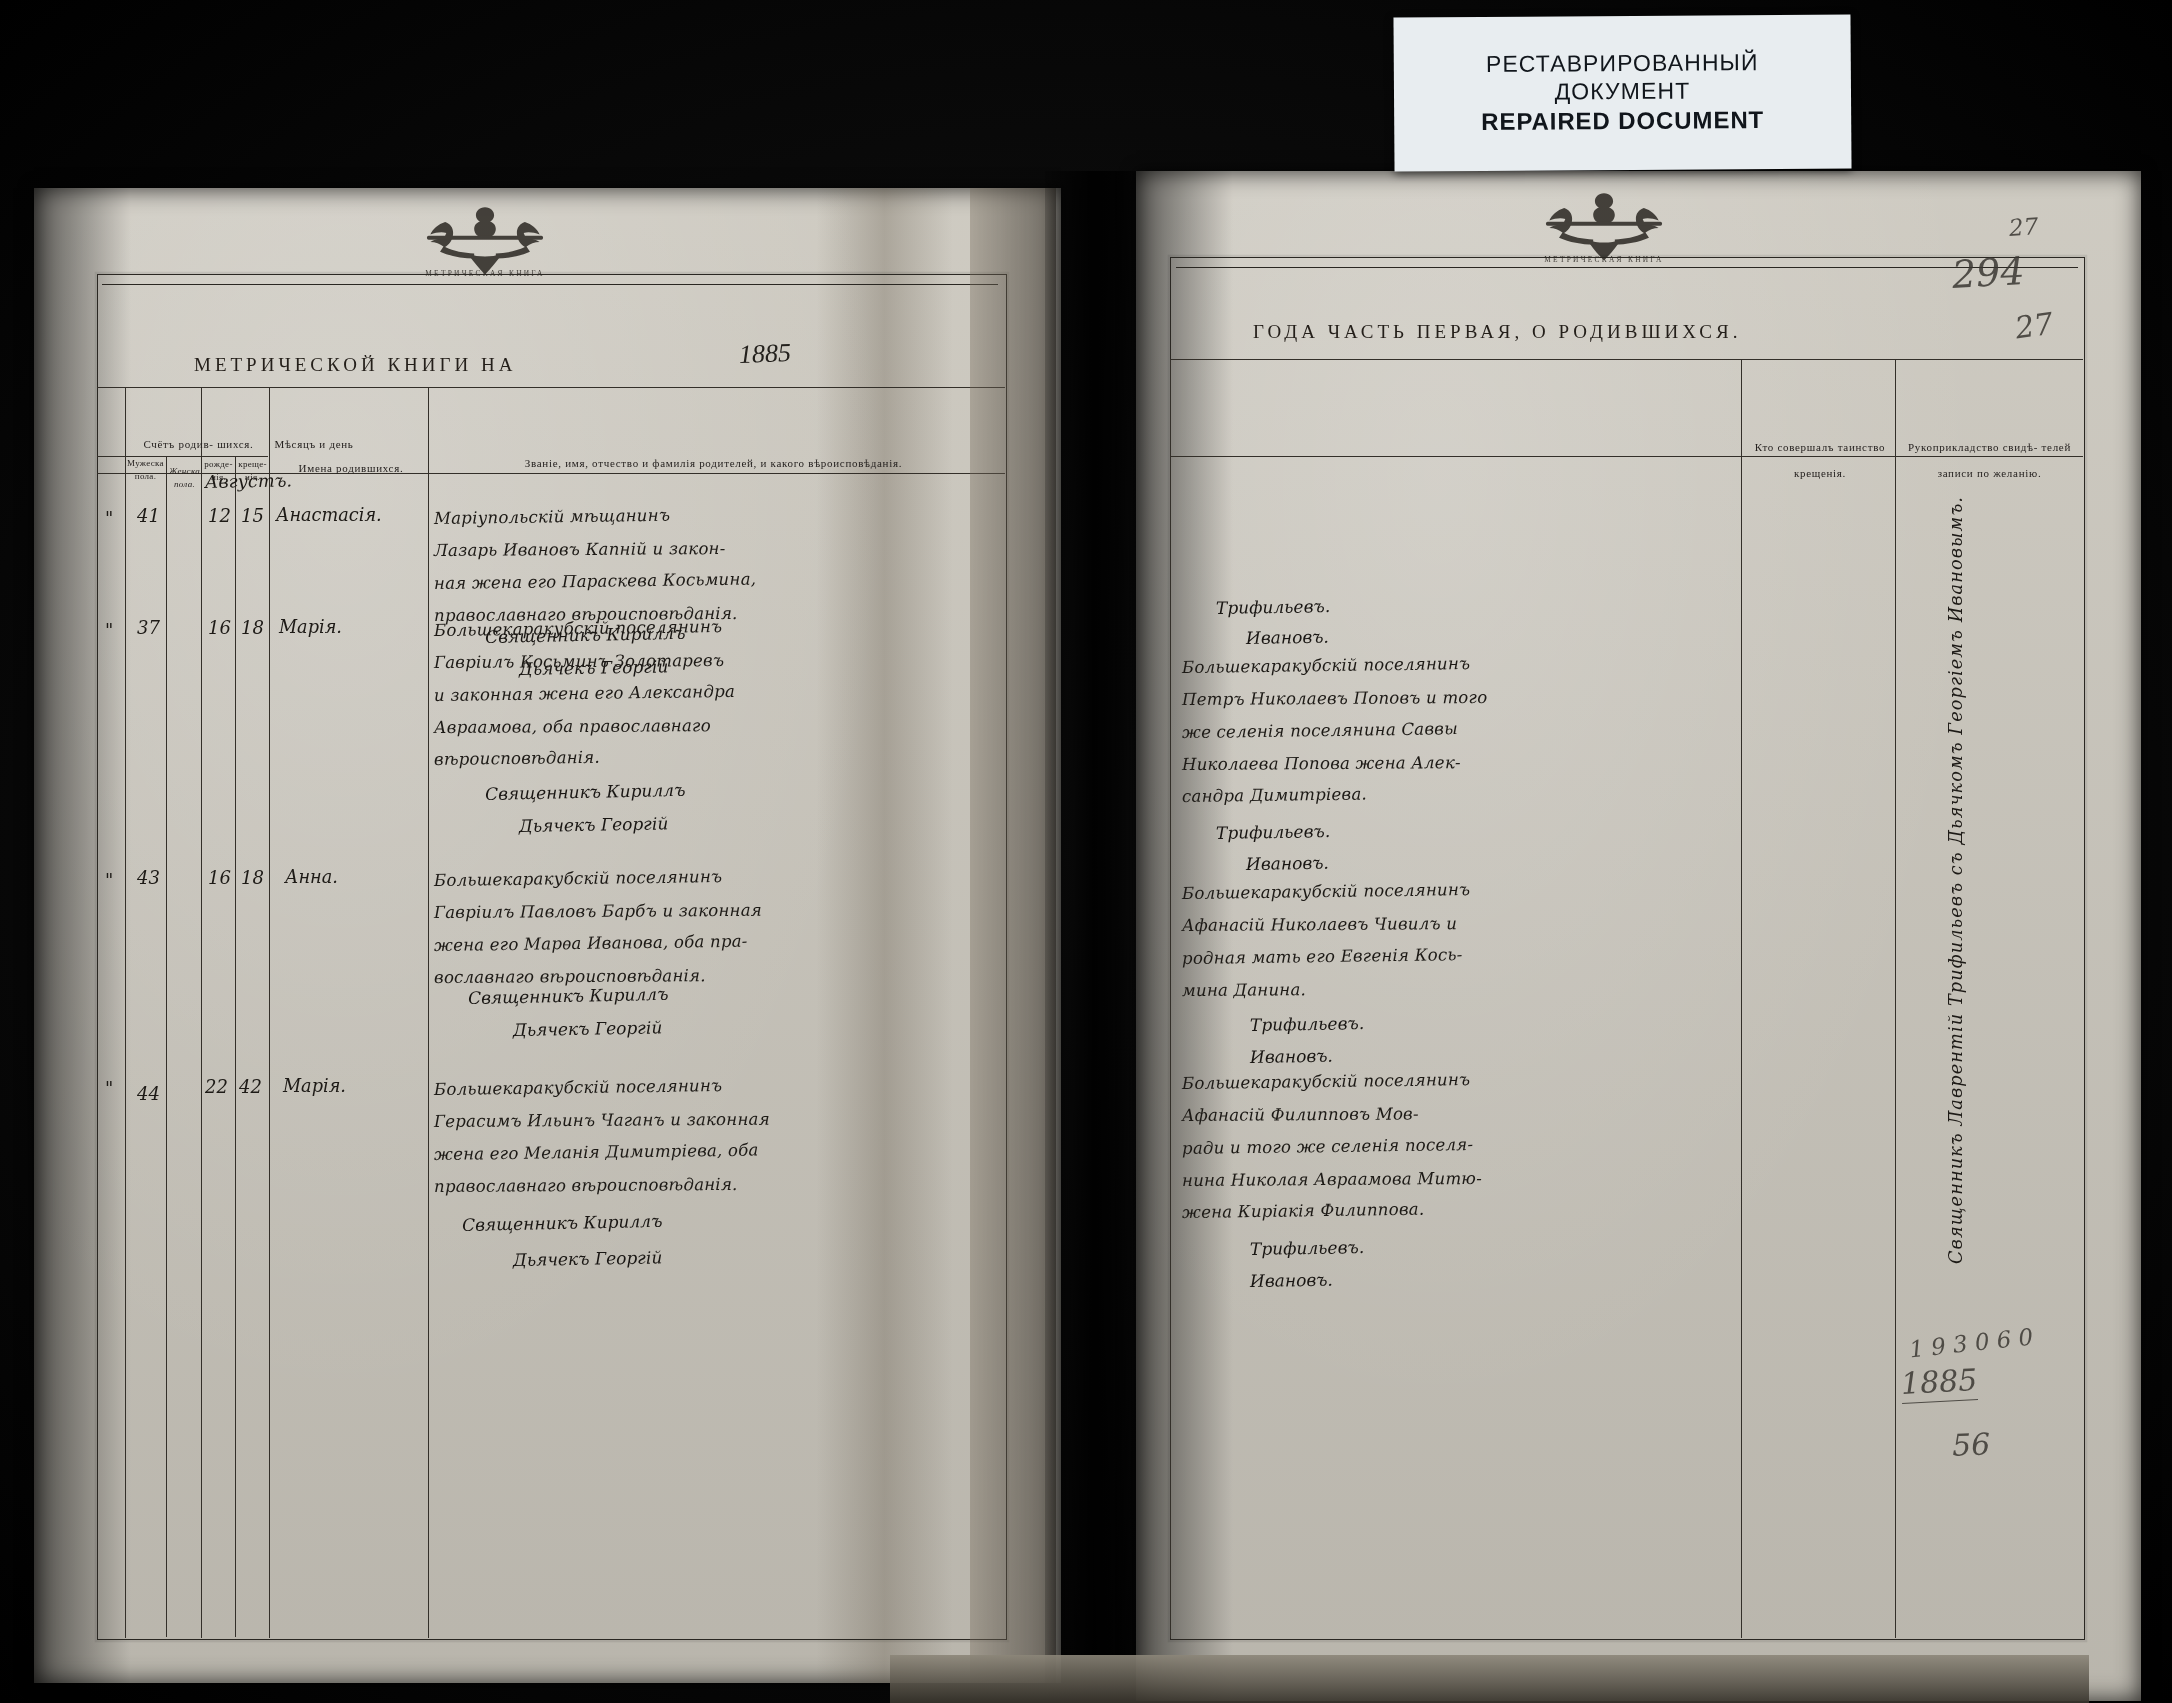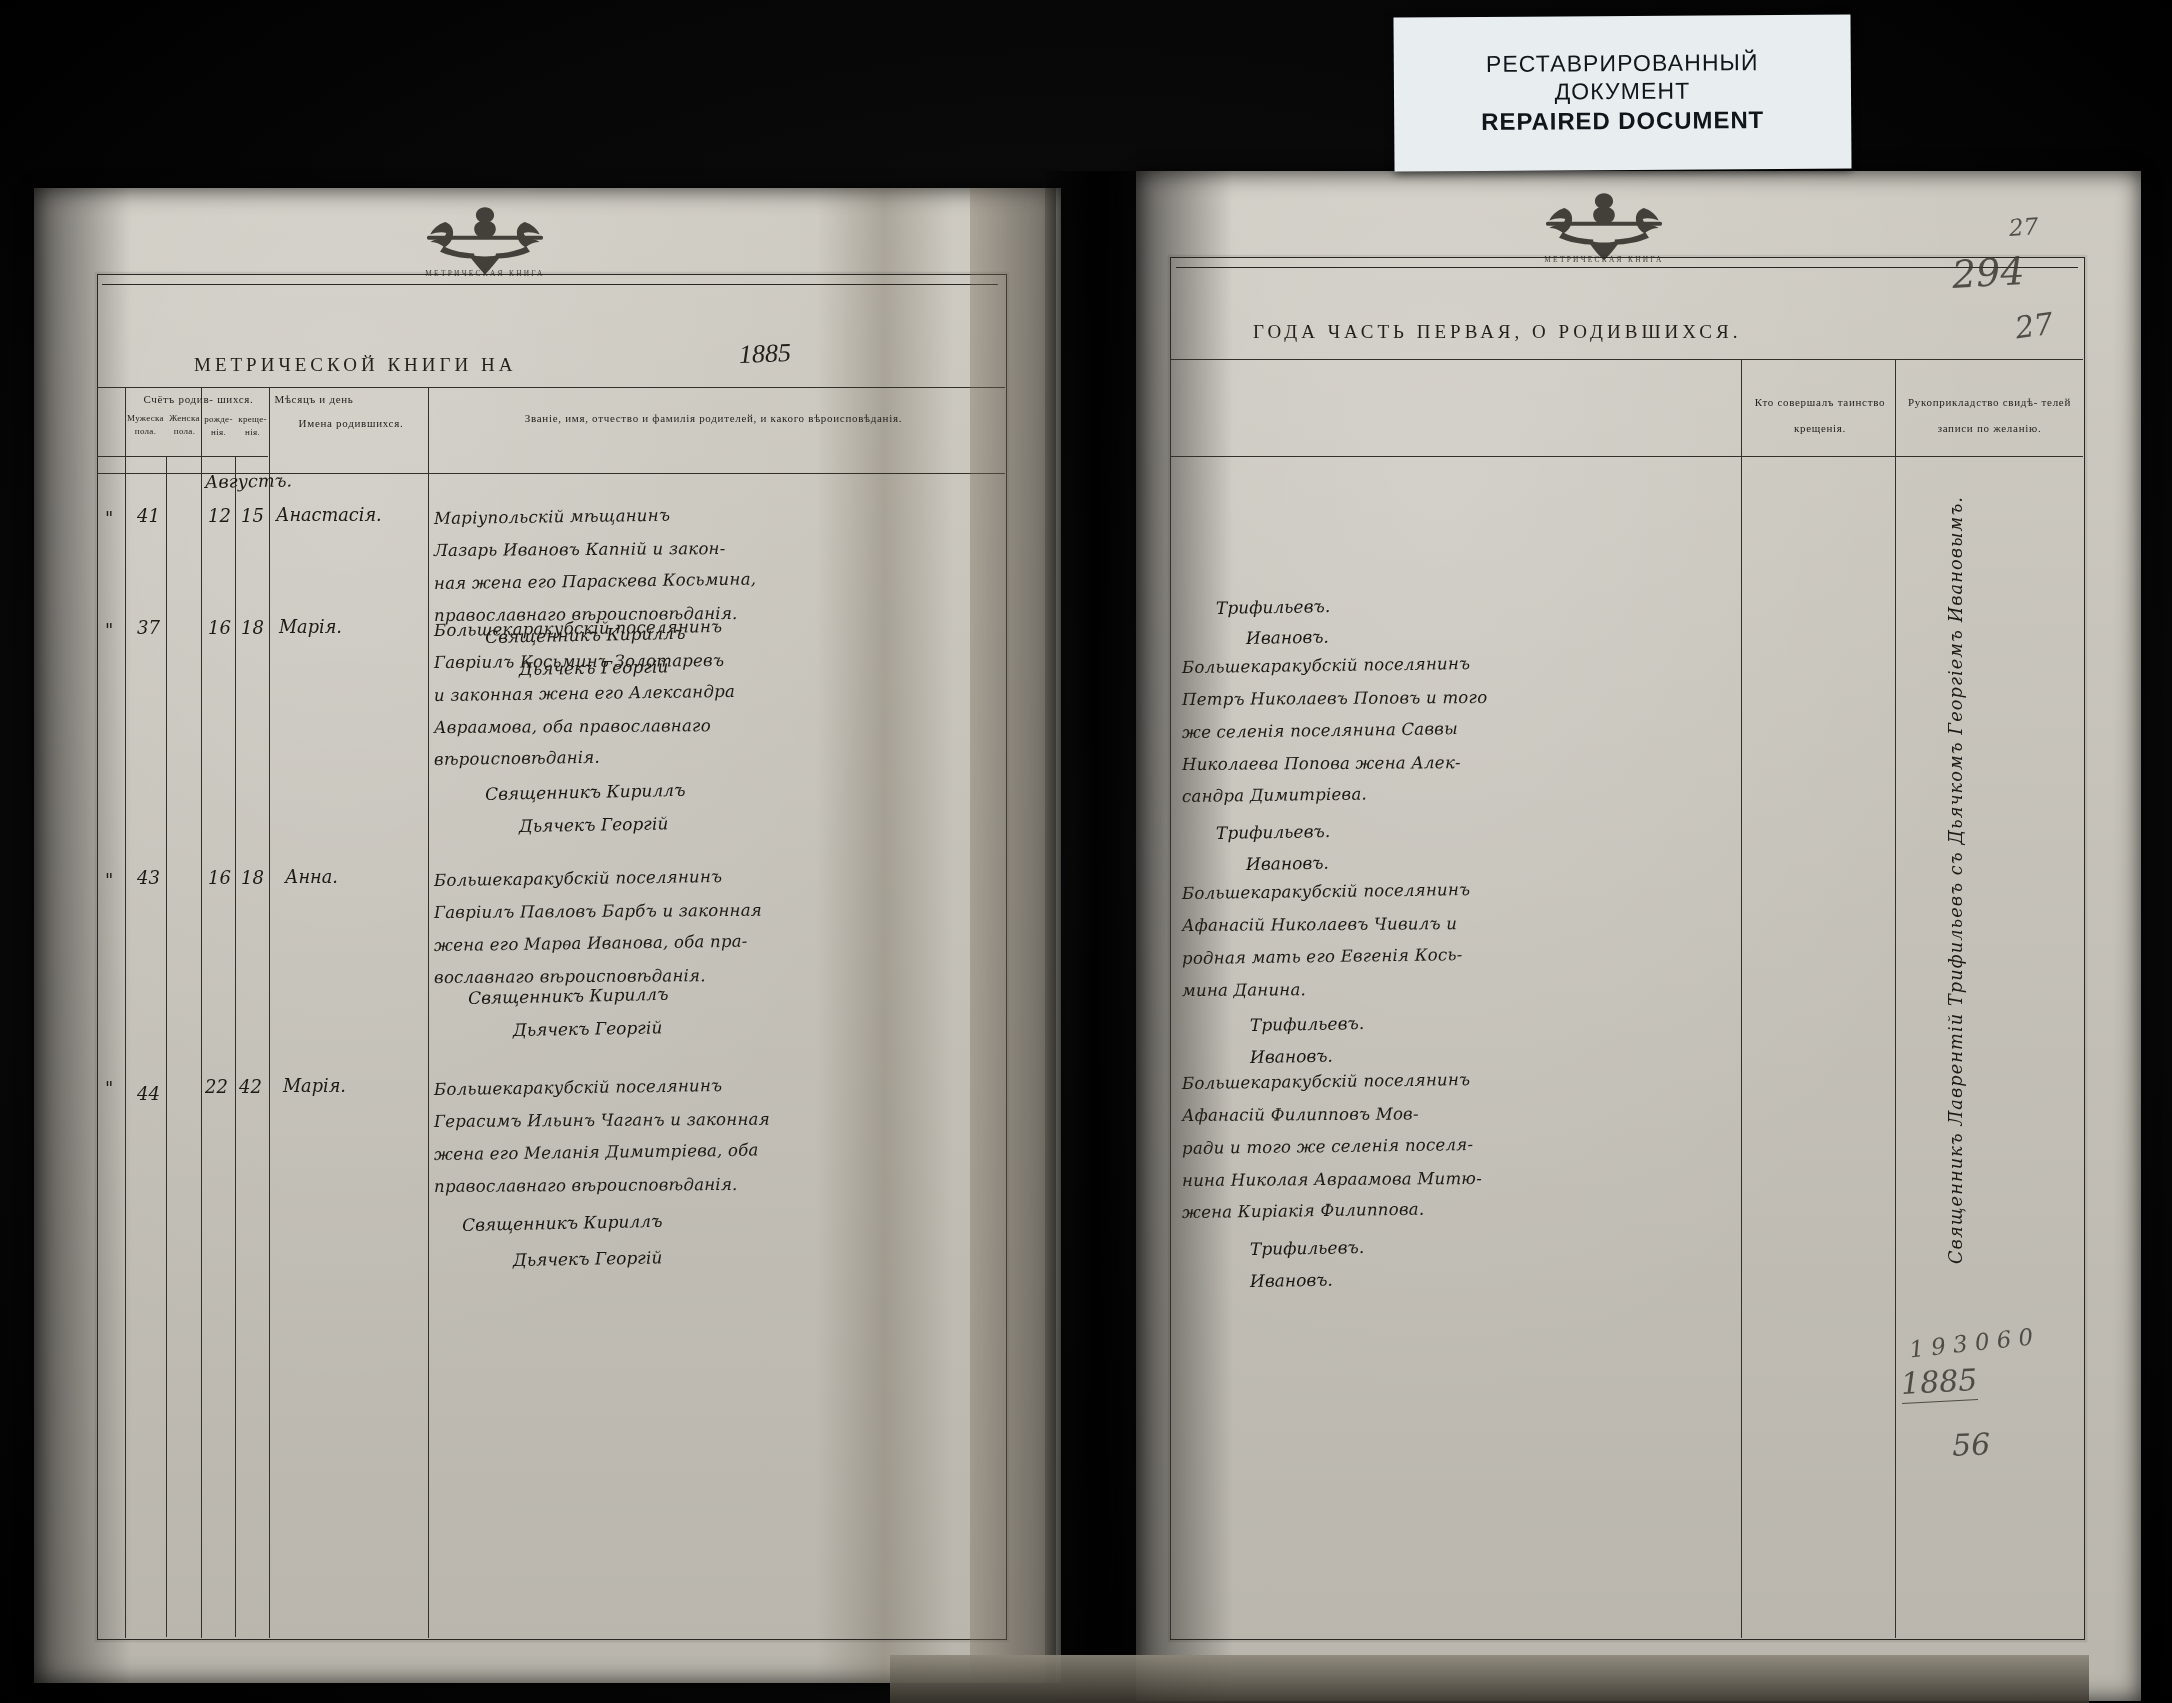--- a/index.html
+++ b/index.html
@@ -133,20 +133,21 @@
   .hline { height: 1.1px; }
 
   .colhead {
     position: absolute;
     text-align: center;
     color: #262220;
     font-size: 11px;
     line-height: 1.45;
     letter-spacing: 0.7px;
     font-family: "Liberation Serif", serif;
+    margin-top: 45px;
   }
   .colhead.small { font-size: 9px; letter-spacing: 0.3px; }
   .colhead.vert {
     writing-mode: vertical-rl;
     transform: rotate(180deg);
     font-size: 8.6px;
     letter-spacing: 0.6px;
   }
 
   
@@ -270,21 +271,21 @@
     <div class="tbl-line vline" style="left:201px; top:268px; height:1181px;"></div>
     <div class="tbl-line vline" style="left:235px; top:199px; height:1251px;"></div>
     <div class="tbl-line vline" style="left:394px; top:199px; height:1251px;"></div>
 
     <div class="colhead" style="left:95px; top:204px; width:139px;">
       <span>Счётъ родив-
 шихся.</span>
     </div>
     <div class="colhead vert" style="left:106px; top:274px; height:0;"></div>
     <div class="colhead small" style="left:92px; top:224px; width:39px;">Мужеска пола.</div>
-    <div class="colhead small" style="left:134px; top:224px; width:33px;">Женска пола.</div>
+    <div class="colhead small" style="left:134px; top:232px; width:33px;font-style:italic;">Женска пола.</div>
 
     <div class="colhead" style="left:237px; top:204px; width:86px;">Мѣсяцъ
 и день</div>
     <div class="colhead small" style="left:169px; top:225px; width:31px;">рожде-
 нія.</div>
     <div class="colhead small" style="left:203px; top:225px; width:31px;">креще-
 нія.</div>
 
     <div class="colhead" style="left:240px; top:228px; width:154px;">Имена родившихся.</div>
     <div class="colhead" style="left:400px; top:218px; width:559px; line-height:2.3;">Званіе, имя, отчество и фамилія родителей, и какого

